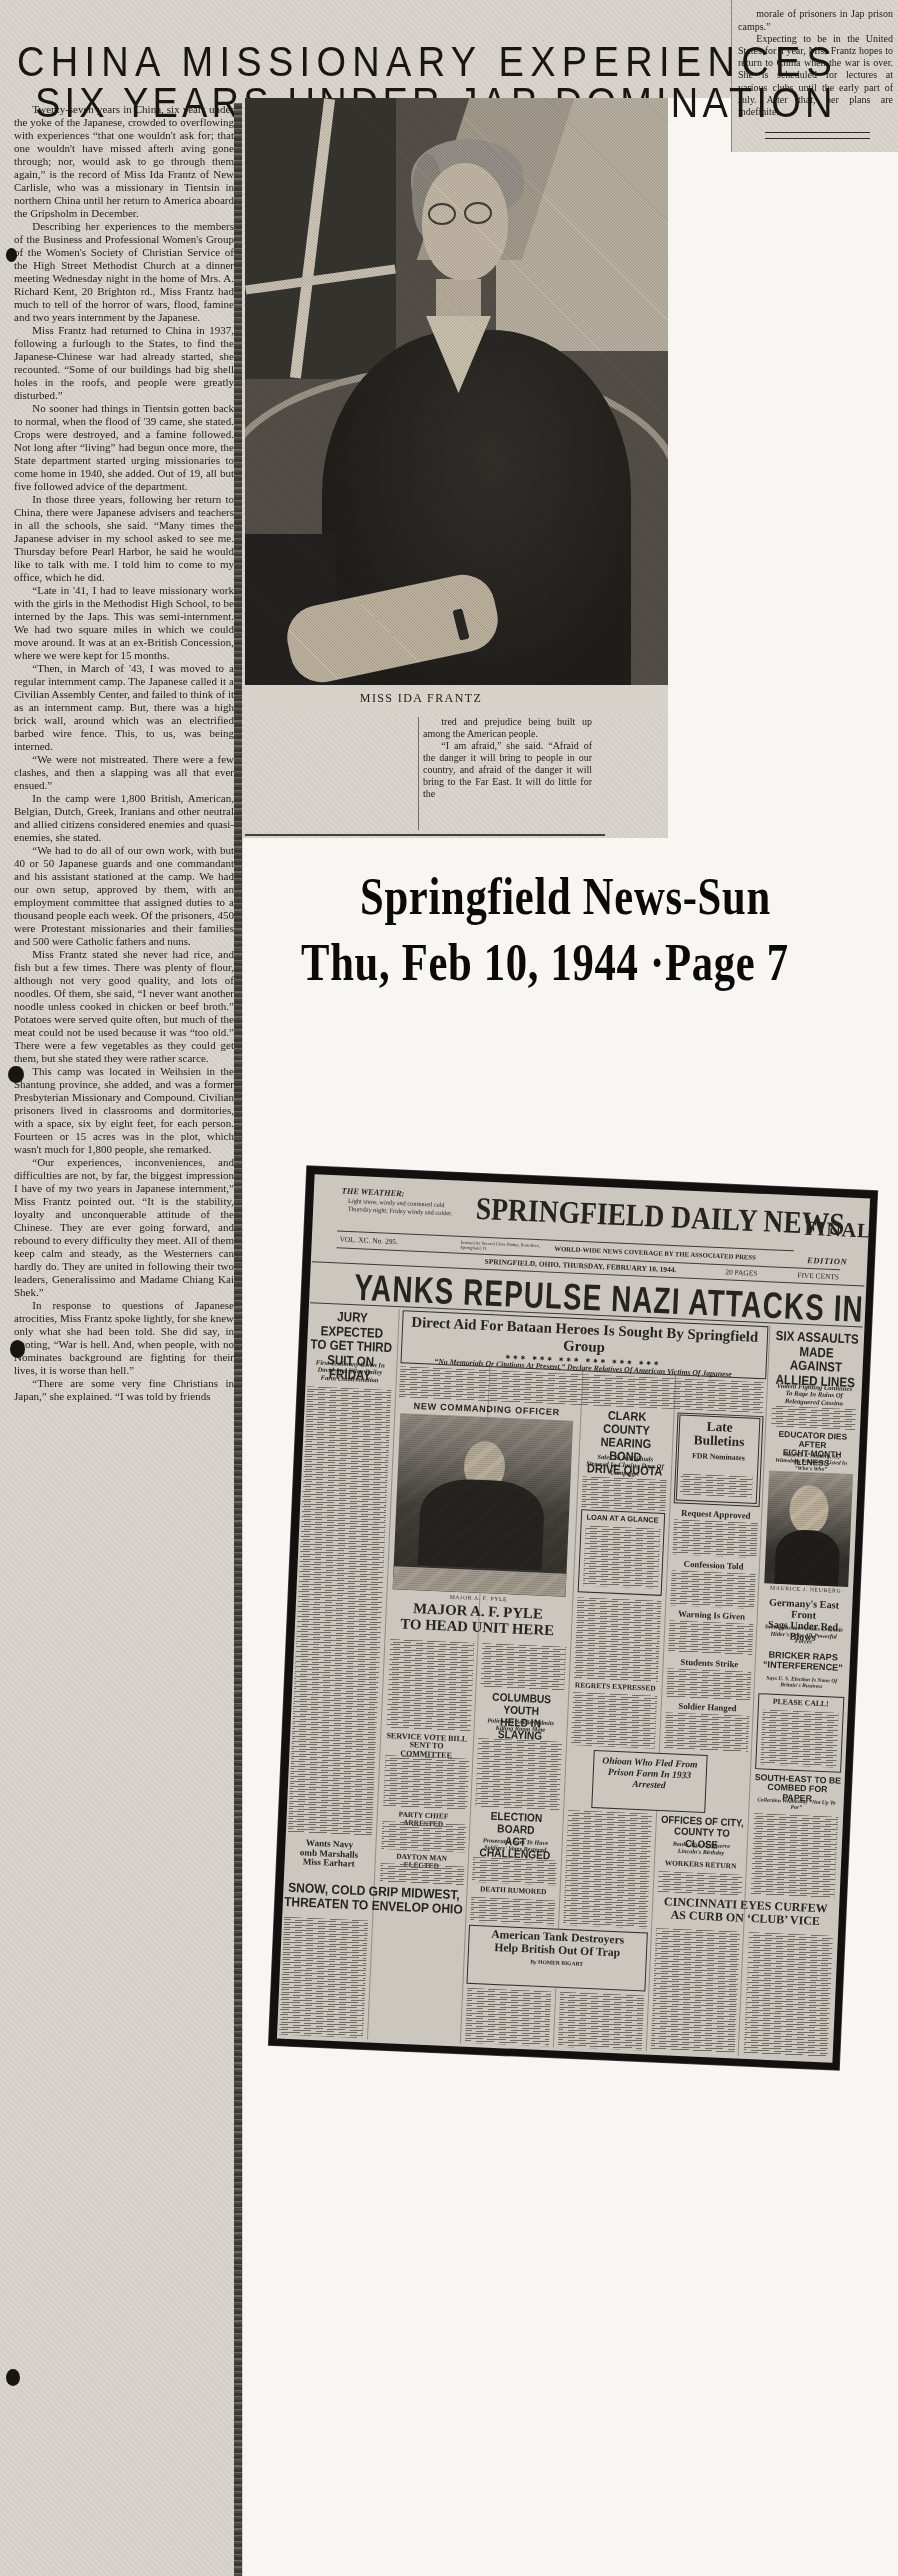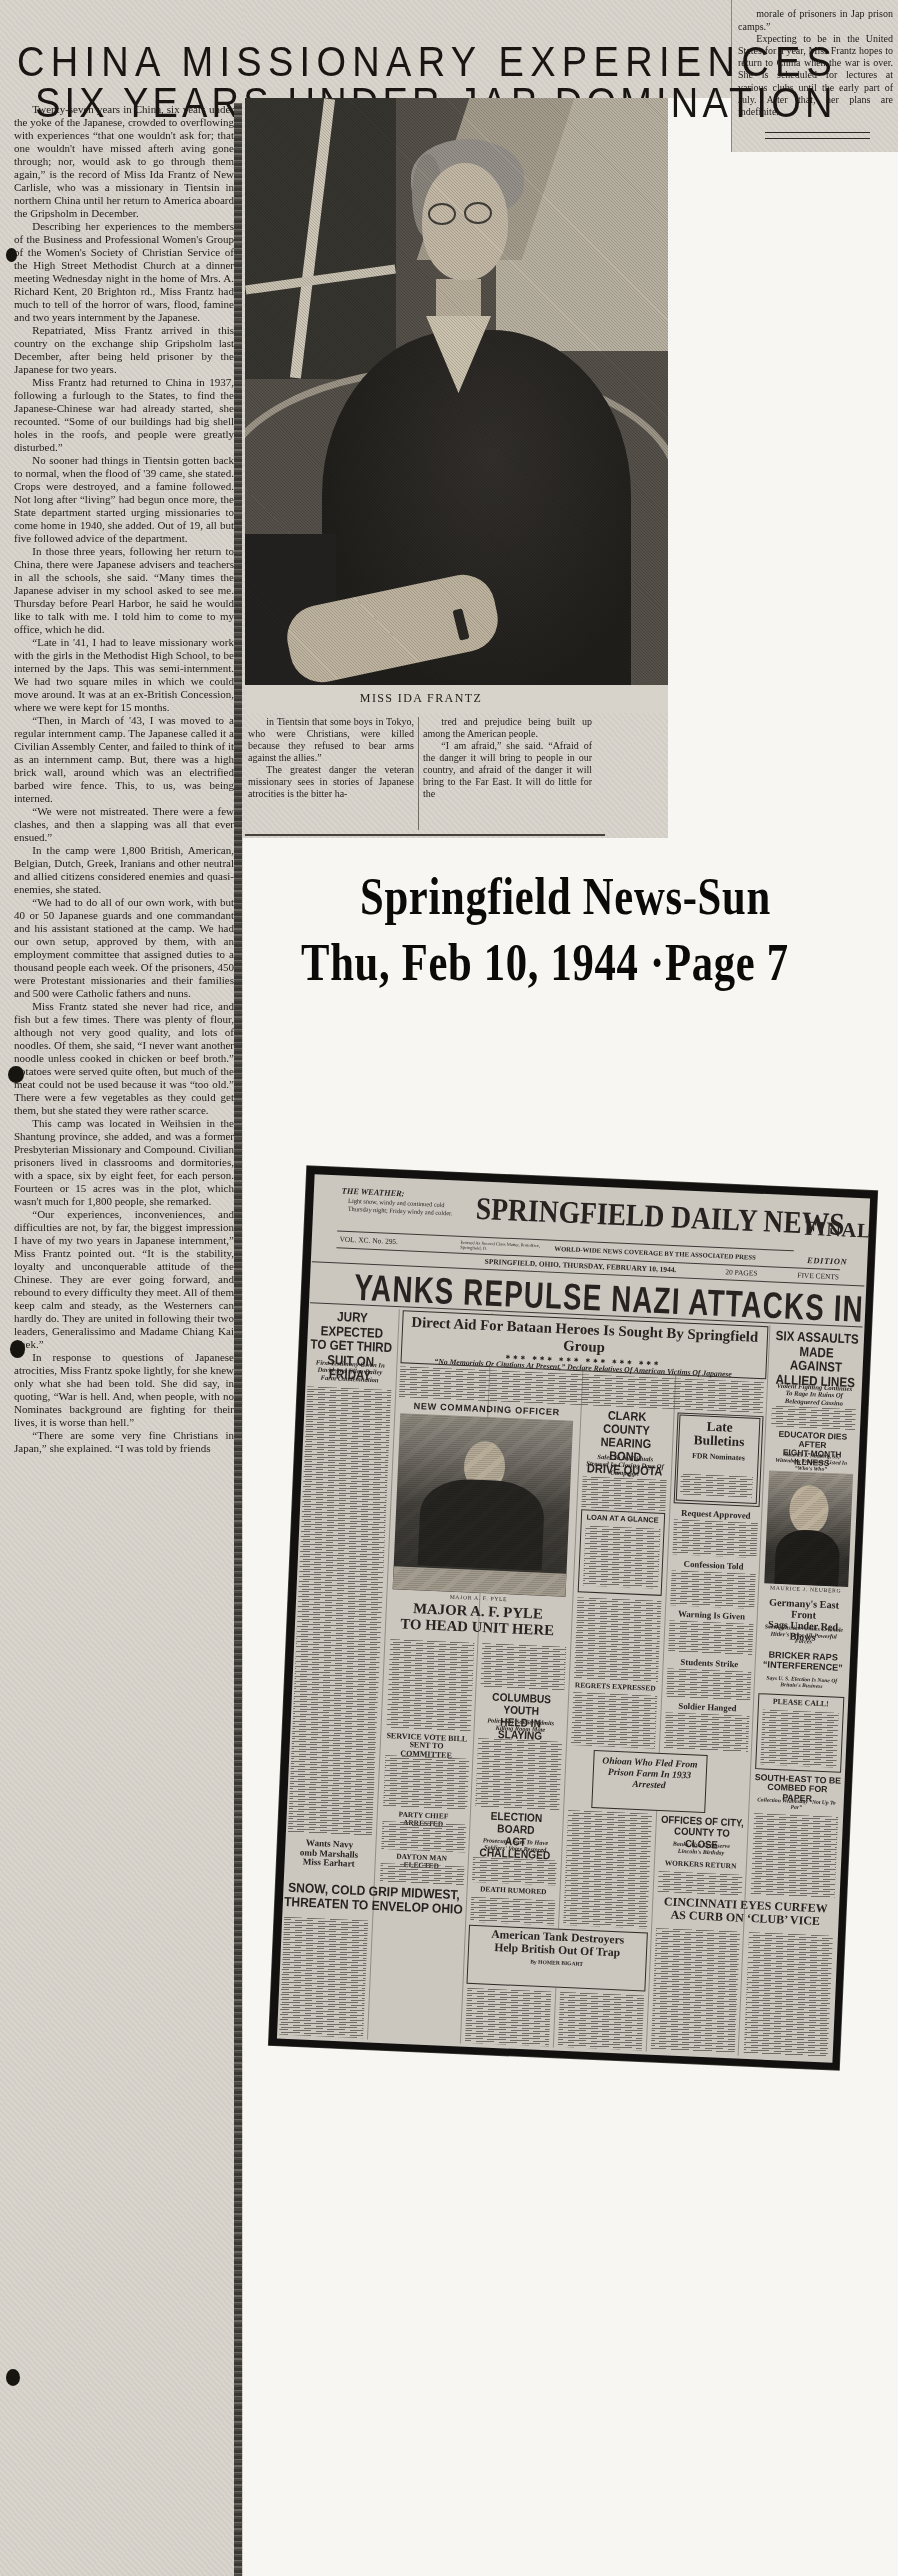--- a/index.html
+++ b/index.html
@@ -102,21 +102,20 @@
   <div class="clipgray tex" style="left:0;top:0;width:243px;height:2576px;"></div>
   <div class="clipgray tex" style="left:243px;top:97px;width:425px;height:741px;"></div>
   <div class="clipgray tex" id="clip-right-box" style="left:731px;top:0;width:167px;height:152px;"></div>
 
   <h1 class="headline" id="hl1">CHINA MISSIONARY EXPERIENCES</h1>
   <h1 class="headline" id="hl2">SIX YEARS UNDER JAP DOMINATION</h1>
 
   <div class="bodycol" id="col-left">
       <p>Twenty-seven years in China, six years under the yoke of the Japanese, crowded to overflowing with experiences “that one wouldn't ask for; that one wouldn't have missed afterh aving gone through; nor, would ask to go through them again,” is the record of Miss Ida Frantz of New Carlisle, who was a missionary in Tientsin in northern China until her return to America aboard the Gripsholm in December.</p>
       <p>Describing her experiences to the members of the Business and Professional Women's Group of the Women's Society of Christian Service of the High Street Methodist Church at a dinner meeting Wednesday night in the home of Mrs. A. Richard Kent, 20 Brighton rd., Miss Frantz had much to tell of the horror of wars, flood, famine and two years internment by the Japanese.</p>
-      <p>Repatriated, Miss Frantz arrived in this country on the exchange ship Gripsholm last December, after being held prisoner by the Japanese for two years.</p>
       <p>Miss Frantz had returned to China in 1937, following a furlough to the States, to find the Japanese-Chinese war had already started, she recounted. “Some of our buildings had big shell holes in the roofs, and people were greatly disturbed.”</p>
       <p>No sooner had things in Tientsin gotten back to normal, when the flood of '39 came, she stated. Crops were destroyed, and a famine followed. Not long after “living” had begun once more, the State department started urging missionaries to come home in 1940, she added. Out of 19, all but five followed advice of the department.</p>
       <p>In those three years, following her return to China, there were Japanese advisers and teachers in all the schools, she said. “Many times the Japanese adviser in my school asked to see me. Thursday before Pearl Harbor, he said he would like to talk with me. I told him to come to my office, which he did.</p>
       <p>“Late in '41, I had to leave missionary work with the girls in the Methodist High School, to be interned by the Japs. This was semi-internment. We had two square miles in which we could move around. It was at an ex-British Concession, where we were kept for 15 months.</p>
       <p>“Then, in March of '43, I was moved to a regular internment camp. The Japanese called it a Civilian Assembly Center, and failed to think of it as an internment camp. But, there was a high brick wall, around which was an electrified barbed wire fence. This, to us, was being interned.</p>
       <p>“We were not mistreated. There were a few clashes, and then a slapping was all that ever ensued.”</p>
       <p>In the camp were 1,800 British, American, Belgian, Dutch, Greek, Iranians and other neutral and allied citizens considered enemies and quasi-enemies, she stated.</p>
       <p>“We had to do all of our own work, with but 40 or 50 Japanese guards and one commandant and his assistant stationed at the camp. We had our own setup, approved by them, with an employment committee that assigned duties to a thousand people each week. Of the prisoners, 450 were Protestant missionaries and their families and 500 were Catholic fathers and nuns.</p>
       <p>Miss Frantz stated she never had rice, and fish but a few times. There was plenty of flour, although not very good quality, and lots of noodles. Of them, she said, “I never want another noodle unless cooked in chicken or beef broth.” Potatoes were served quite often, but much of the meat could not be used because it was “too old.” There were a few vegetables as they could get them, but she stated they were rather scarce.</p>
       <p>This camp was located in Weihsien in the Shantung province, she added, and was a former Presbyterian Missionary and Compound. Civilian prisoners lived in classrooms and dormitories, with a space, six by eight feet, for each person. Fourteen or 15 acres was in the plot, which wasn't much for 1,800 people, she remarked.</p>
@@ -141,24 +140,20 @@
     <div class="ph-face"></div>
     <div class="ph-glass" style="left:183px;top:105px;"></div>
     <div class="ph-glass" style="left:219px;top:104px;"></div>
     <div class="ph-armdark"></div>
     <div class="ph-hands"></div>
     <div class="ph-watch"></div>
   </div>
   <div id="caption-strip"></div>
   <div id="photo-caption">MISS IDA FRANTZ</div>
 
-  <div class="bodycol" id="col-mid">
-      <p>in Tientsin that some boys in Tokyo, who were Christians, were killed because they refused to bear arms against the allies.”</p>
-      <p>The greatest danger the veteran missionary sees in stories of Japanese atrocities is the bitter ha-</p>
-    </div>
   <div id="colrule-mid"></div>
   <div class="bodycol" id="col-right">
       <p>tred and prejudice being built up among the American people.</p>
       <p>“I am afraid,” she said. “Afraid of the danger it will bring to people in our country, and afraid of the danger it will bring to the Far East. It will do little for the</p>
     </div>
   <div id="rule-below-cols"></div>
 
   <div class="bodycol" id="col-topright">
       <p>morale of prisoners in Jap prison camps.”</p>
       <p>Expecting to be in the United States for a year, Miss Frantz hopes to return to China when the war is over. She is scheduled for lectures at various clubs until the early part of July. After that, her plans are indefinite.</p>

